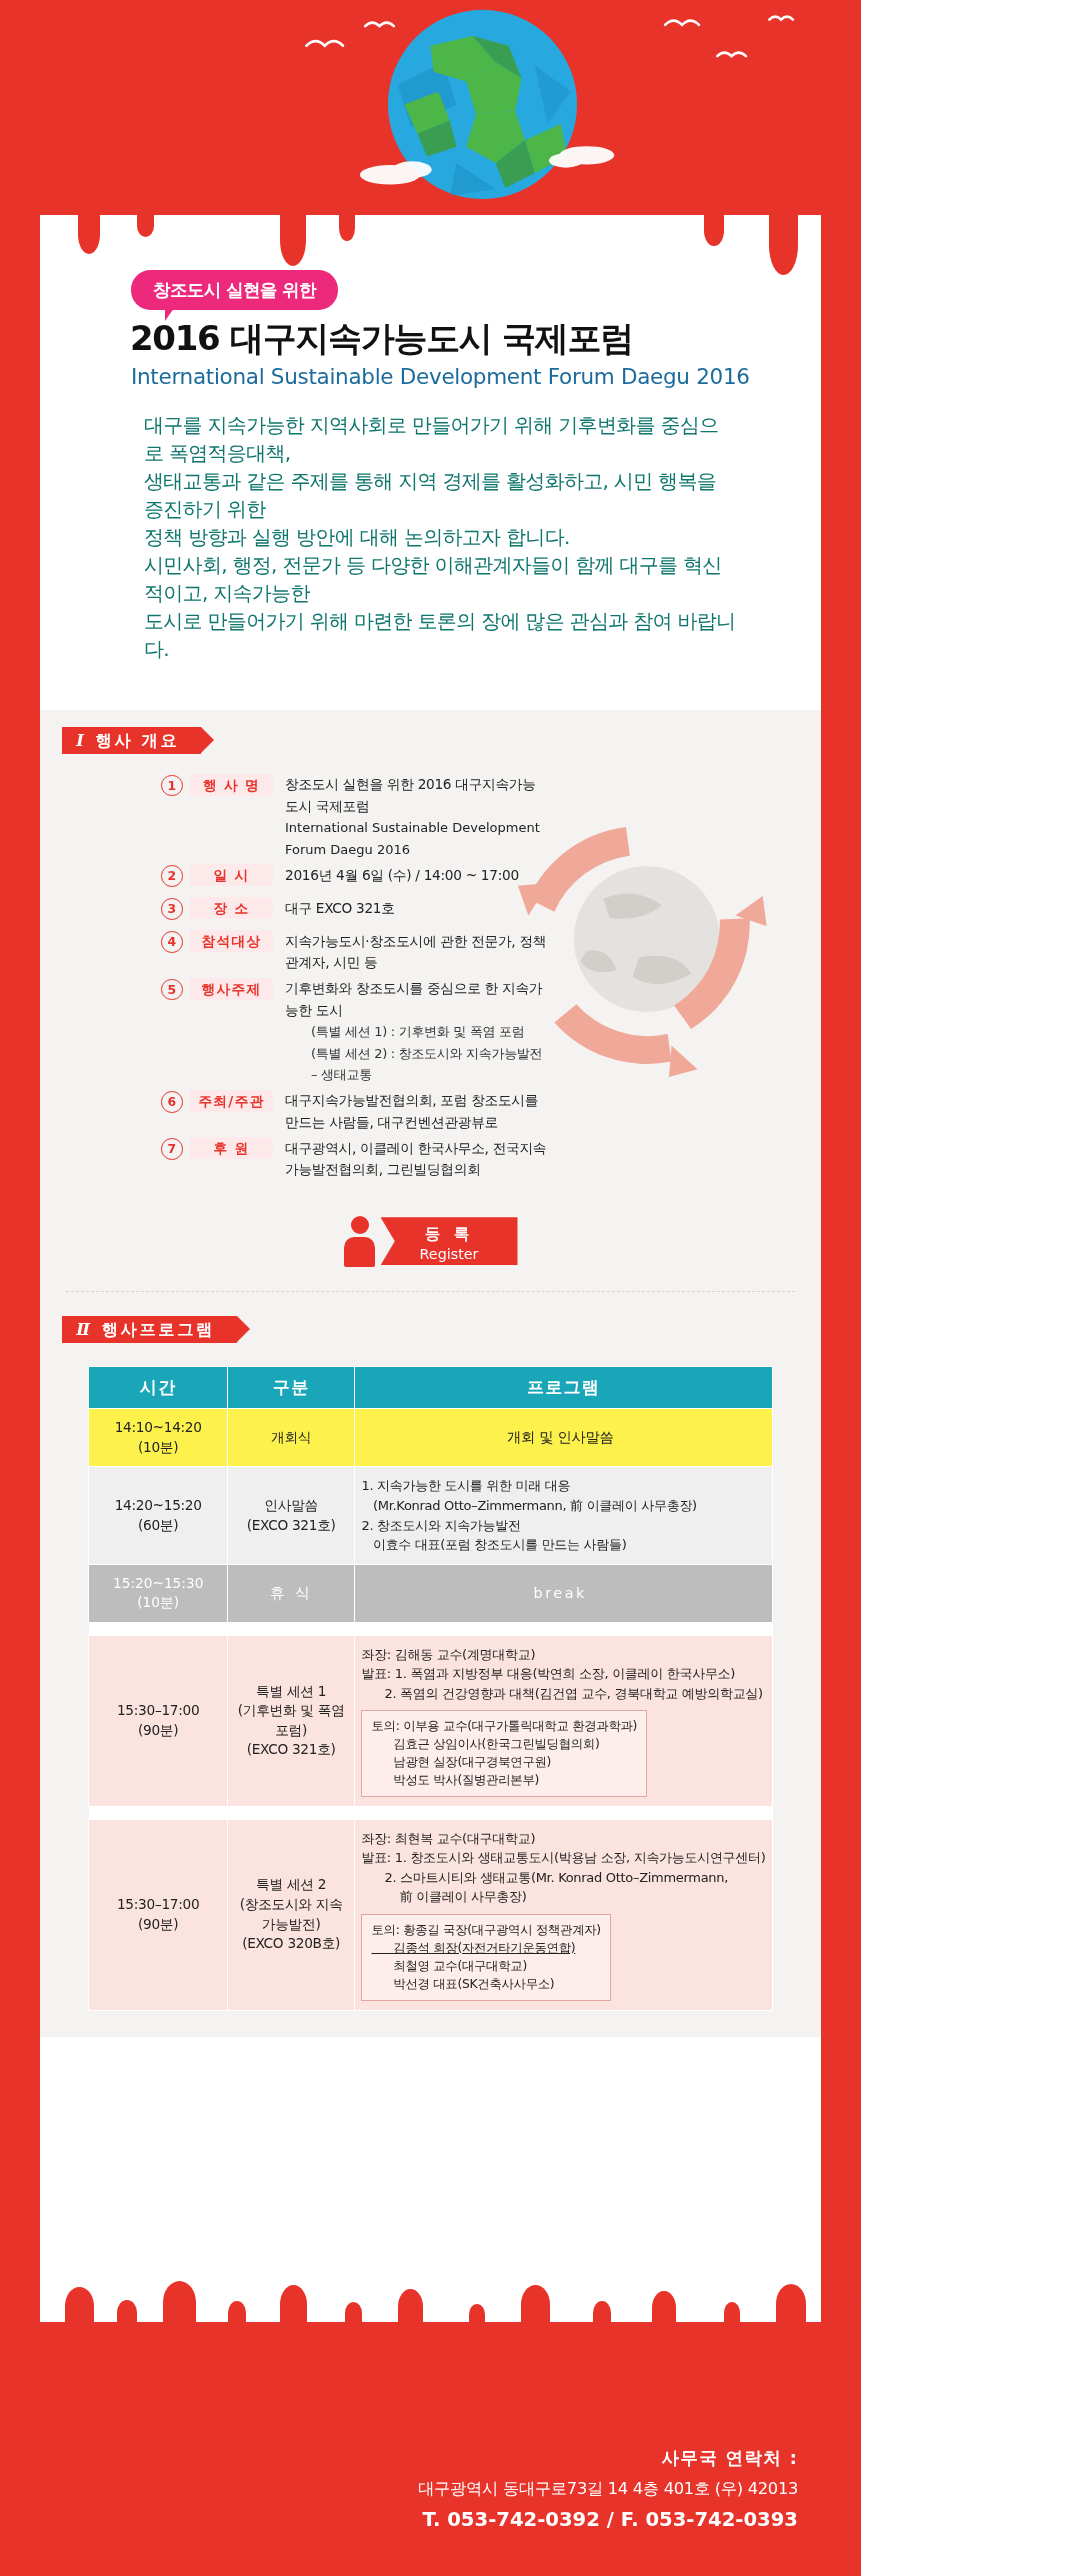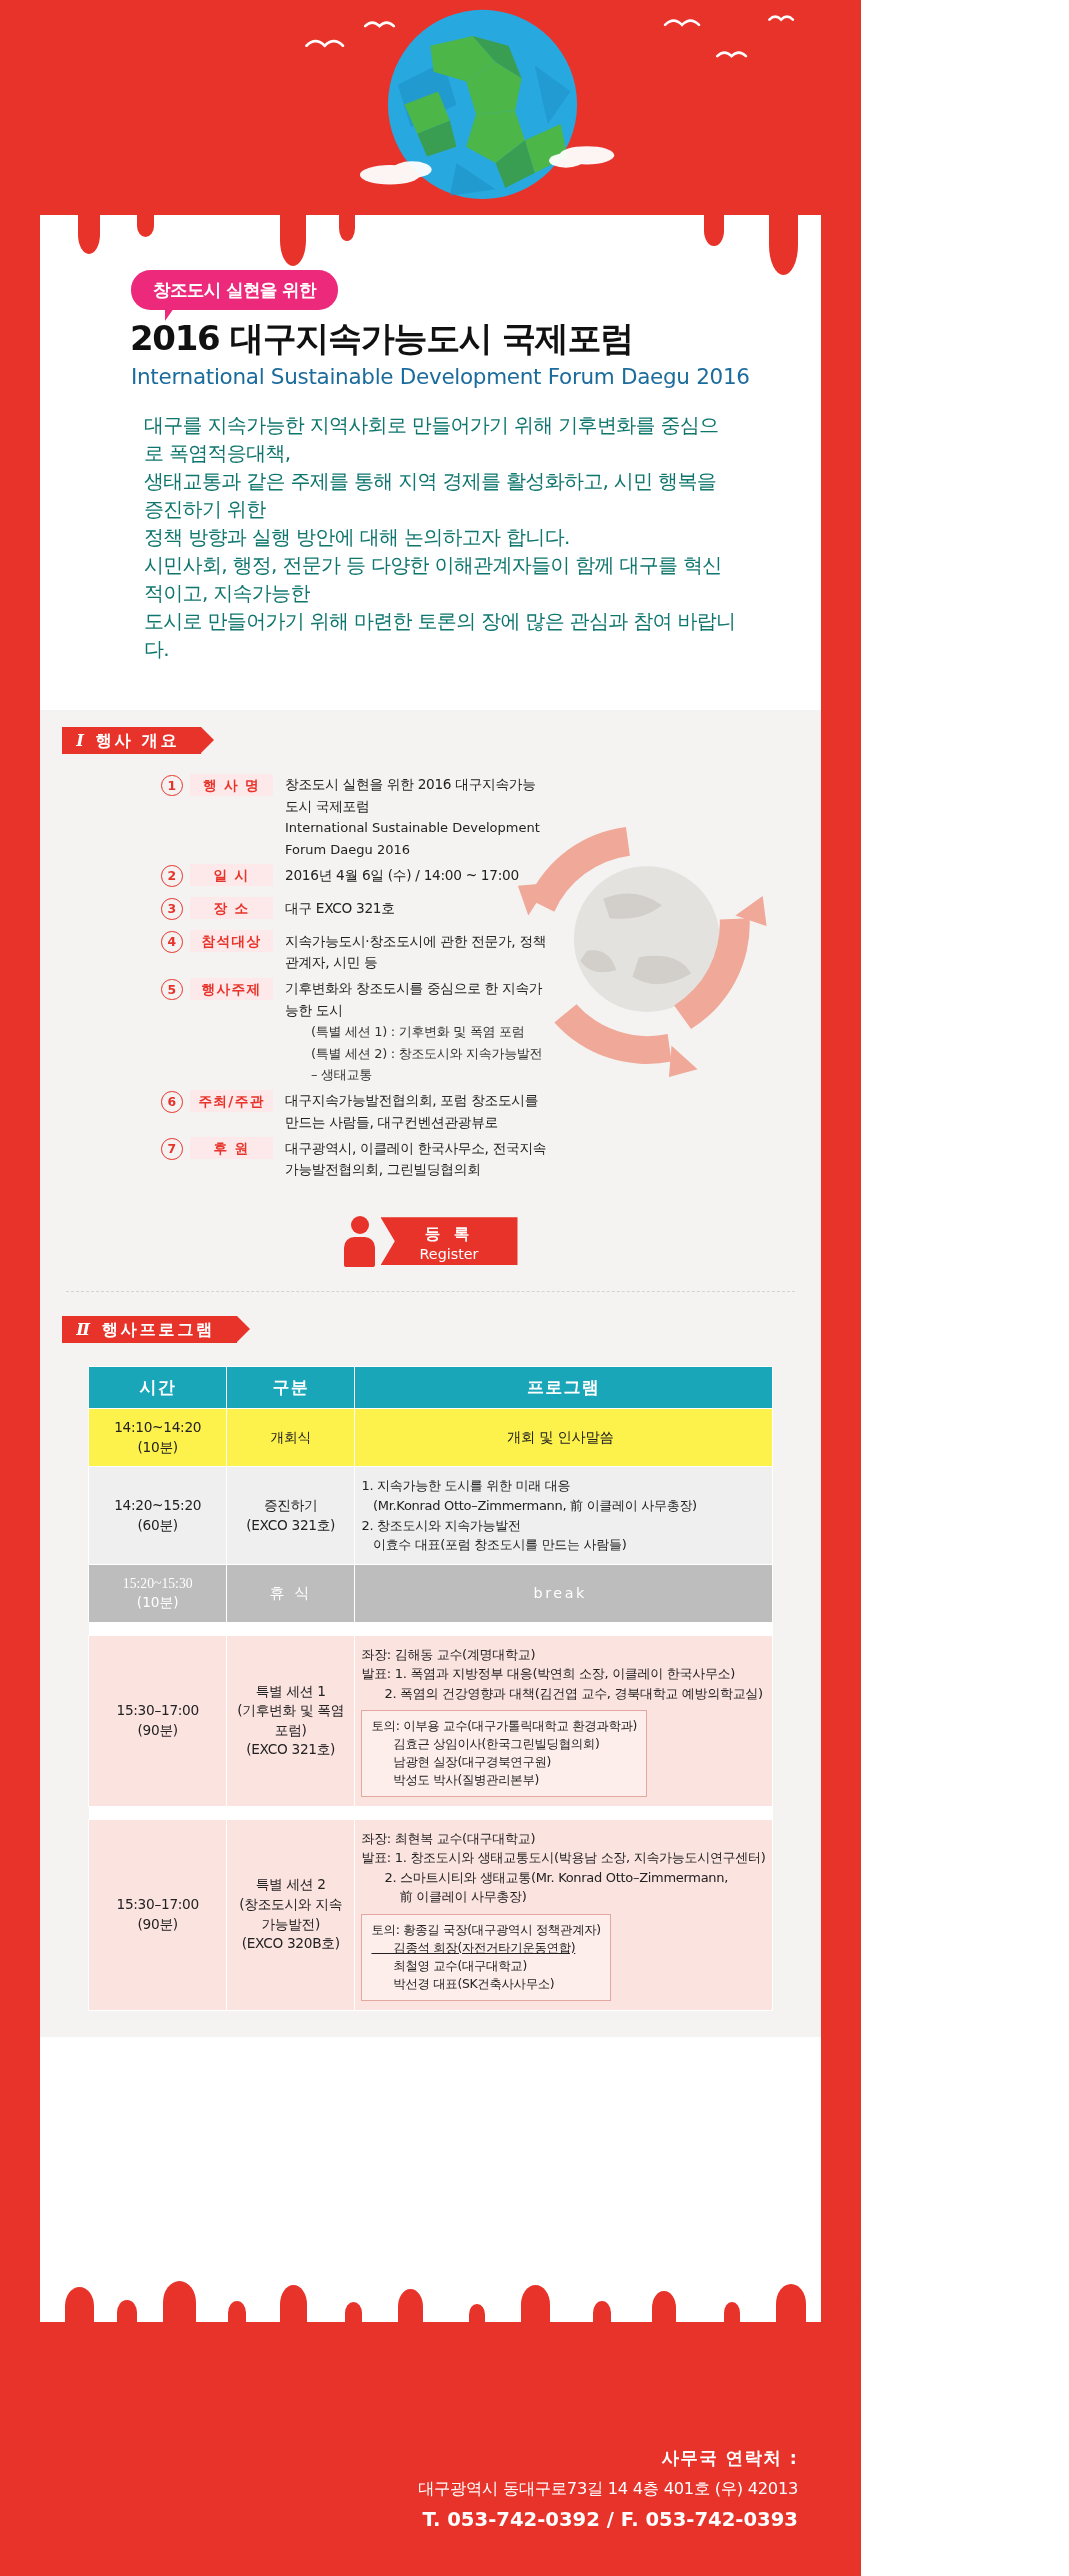--- a/index.html
+++ b/index.html
@@ -375,34 +375,34 @@
               <td class="c-type">개회식</td>
               <td class="c-prog center">개회 및 인사말씀</td>
             </tr>
 
             <tr class="r-grey">
               <td class="c-time">
                 <span class="pr-line">14:20~15:20</span>
                 <span class="pr-line">(60분)</span>
               </td>
               <td class="c-type">
-                <span class="pr-line">증진하기</span>
+                <span class="pr-line">인사말씀</span>
                 <span class="pr-line">(EXCO 321호)</span>
               </td>
               <td class="c-prog">
                 <span class="pr-line">1. 지속가능한 도시를 위한 미래 대응</span>
                 <span class="pr-line" style="white-space:pre;">   (Mr.Konrad Otto–Zimmermann, 前 이클레이 사무총장)</span>
                 <span class="pr-line">2. 창조도시와 지속가능발전</span>
                 <span class="pr-line" style="white-space:pre;">   이효수 대표(포럼 창조도시를 만드는 사람들)</span>
               </td>
             </tr>
 
             <tr class="r-break">
               <td class="c-time">
-                <span class="pr-line" style="font-size:13.7px;letter-spacing:0;font-family:Liberation Serif, serif;">15:20~15:30</span>
+                <span class="pr-line" style="font-size:13.7px;letter-spacing:0;">15:20~15:30</span>
                 <span class="pr-line" style="font-size:13.7px;letter-spacing:0;">(10분)</span>
               </td>
               <td class="c-type">휴  식</td>
               <td class="c-prog center">break</td>
             </tr>
 
             <tr class="r-spacer">
                 <td colspan="3"></td>
               </tr>
 

